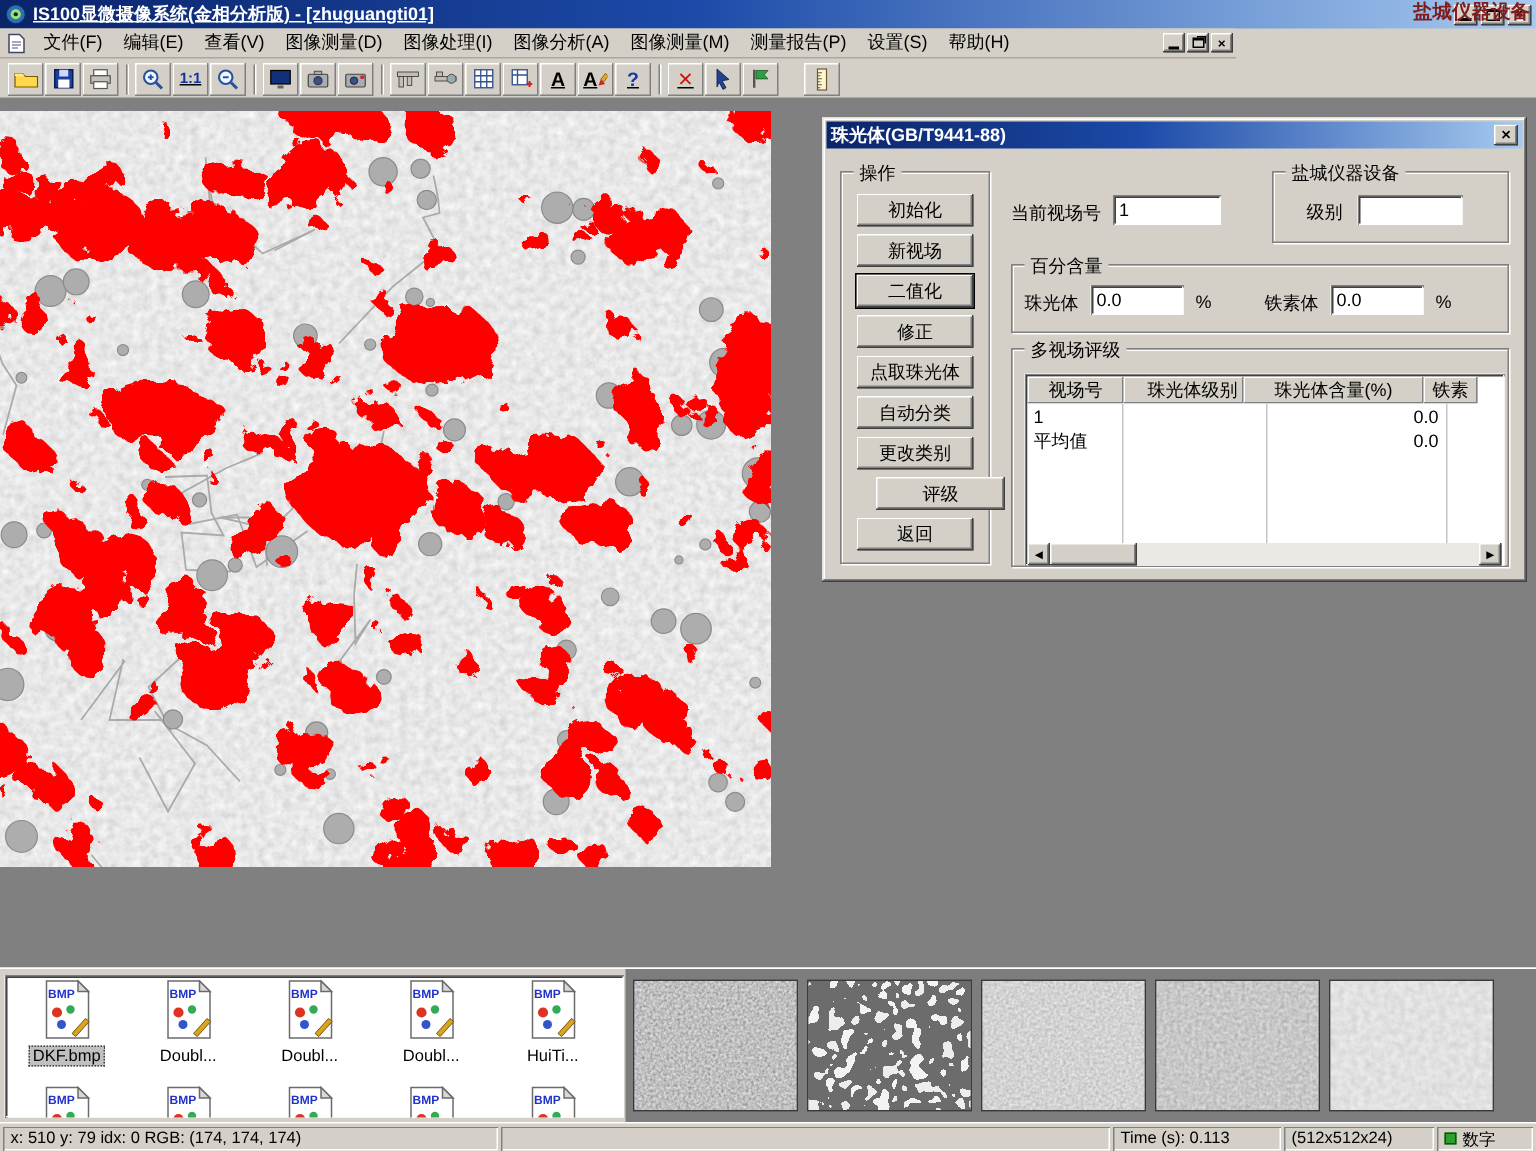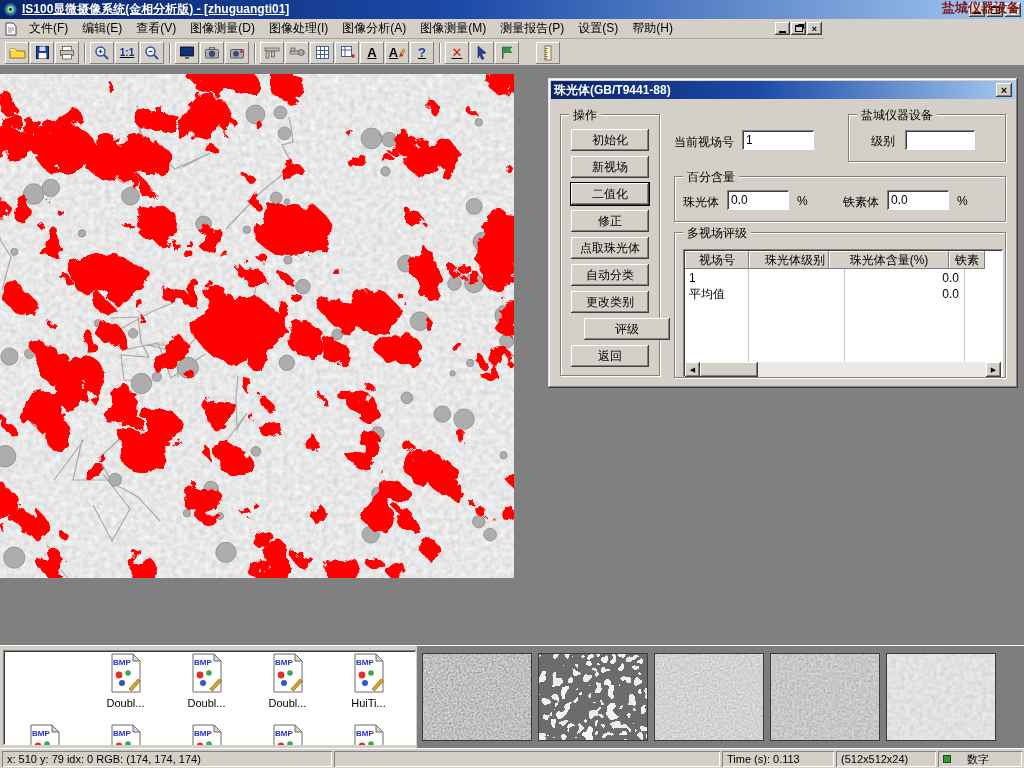--- a/index.html
+++ b/index.html
@@ -88,21 +88,21 @@
 
   
   #statusbar{position:absolute;left:0;top:748px;width:1024px;height:20px;background:#d4d0c8;
              display:flex;align-items:stretch;gap:2px;padding:2px 2px 1px 2px;border-top:1px solid #fff;}
   .scell{box-shadow:inset 1px 1px 0 #808080,inset -1px -1px 0 #fff;font-size:11px;
          display:flex;align-items:center;padding:0 5px;white-space:nowrap;overflow:hidden;}
   #sc-pos{width:330px;}
   #sc-fill{flex:1;}
   #sc-time{width:112px;}
   #sc-size{width:100px;}
-  #sc-mode{width:84px;gap:16px;}
+  #sc-mode{width:64px;gap:4px;}
   .led{width:8px;height:8px;background:#2f9e2f;border:1px solid #145214;display:inline-block;}
 </style>
 </head>
 <body>
 
 <div id="app">
 
   <svg width="0" height="0" style="position:absolute">
     <defs>
       <filter id="imgtex" x="0" y="0" width="100%" height="100%">
@@ -685,20 +685,26 @@
                 <span>▶</span>
               </div>
           </div>
         </div>
       </div>
     </div>
   </div>
 
   <div id="bottom-panel">
     <div id="file-area">
+      <div class="fcell sel" style="left:2px;">
+        <svg width="33" height="40">
+            <use href="#bmpicon"></use>
+          </svg>
+        <br><span class="fname">DKF.bmp</span>
+      </div>
       <div class="fcell" style="left:83px;">
         <svg width="33" height="40">
             <use href="#bmpicon"></use>
           </svg>
         <br><span class="fname">Doubl...</span>
       </div>
       <div class="fcell" style="left:164px;">
         <svg width="33" height="40">
             <use href="#bmpicon"></use>
           </svg>

